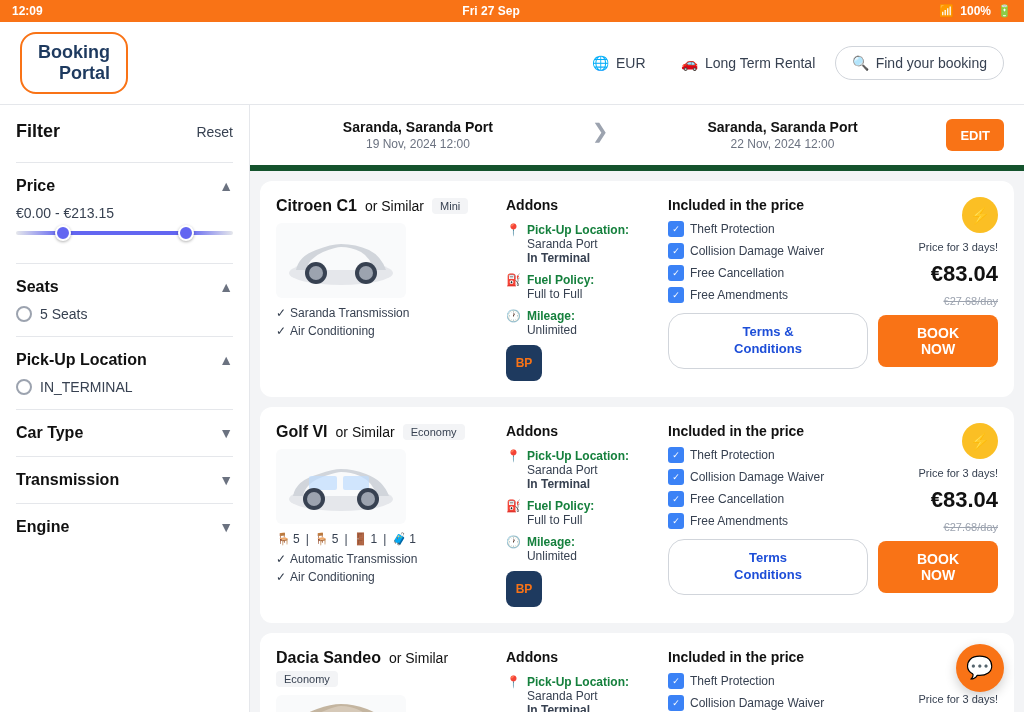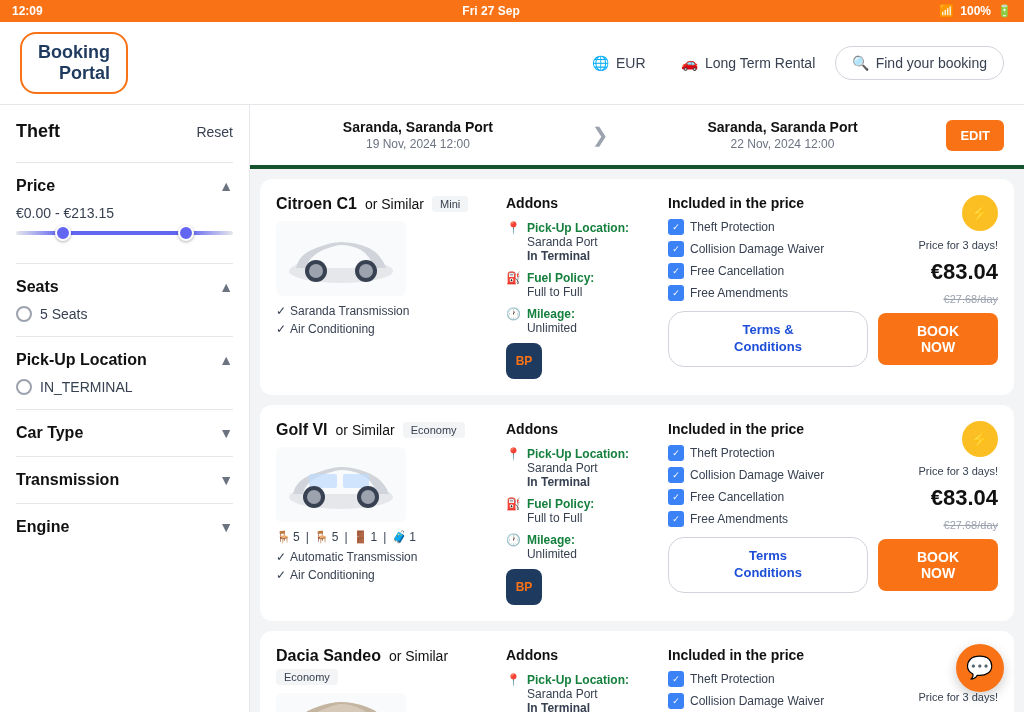--- a/index.html
+++ b/index.html
@@ -126,23 +126,22 @@
       flex-shrink: 0;
     }
 
     
     .content { flex: 1; overflow-y: auto; padding: 0; background: #f3f4f6; }
 
     
     .route-bar {
       background: white;
       display: flex;
-      align-items: center;
       padding: 14px 20px;
-      border-bottom: 4px solid #14532d;
+      border-bottom: 6px solid #14532d;
       gap: 16px;
     }
     .route-point {
       flex: 1;
       text-align: center;
     }
     .route-city { font-size: 14px; font-weight: 600; color: #111; }
     .route-date { font-size: 12px; color: #6b7280; margin-top: 2px; }
     .route-arrow {
       color: #9ca3af;
@@ -323,21 +322,21 @@
       <span>🔍</span>
       <span>Find your booking</span>
     </div>
   </div>
 </div>
 
 <div class="main-layout">
 
   <div class="sidebar">
     <div class="sidebar-header">
-      <span class="filter-title">Theft</span>
+      <span class="filter-title">Filter</span>
       <span class="reset-btn">Reset</span>
     </div>
 
     <div class="filter-section">
       <div class="filter-section-header">
         <span class="filter-section-title">Price</span>
         <span class="chevron">▲</span>
       </div>
       <div class="price-range-text">€0.00 - €213.15</div>
       <div class="range-slider">

